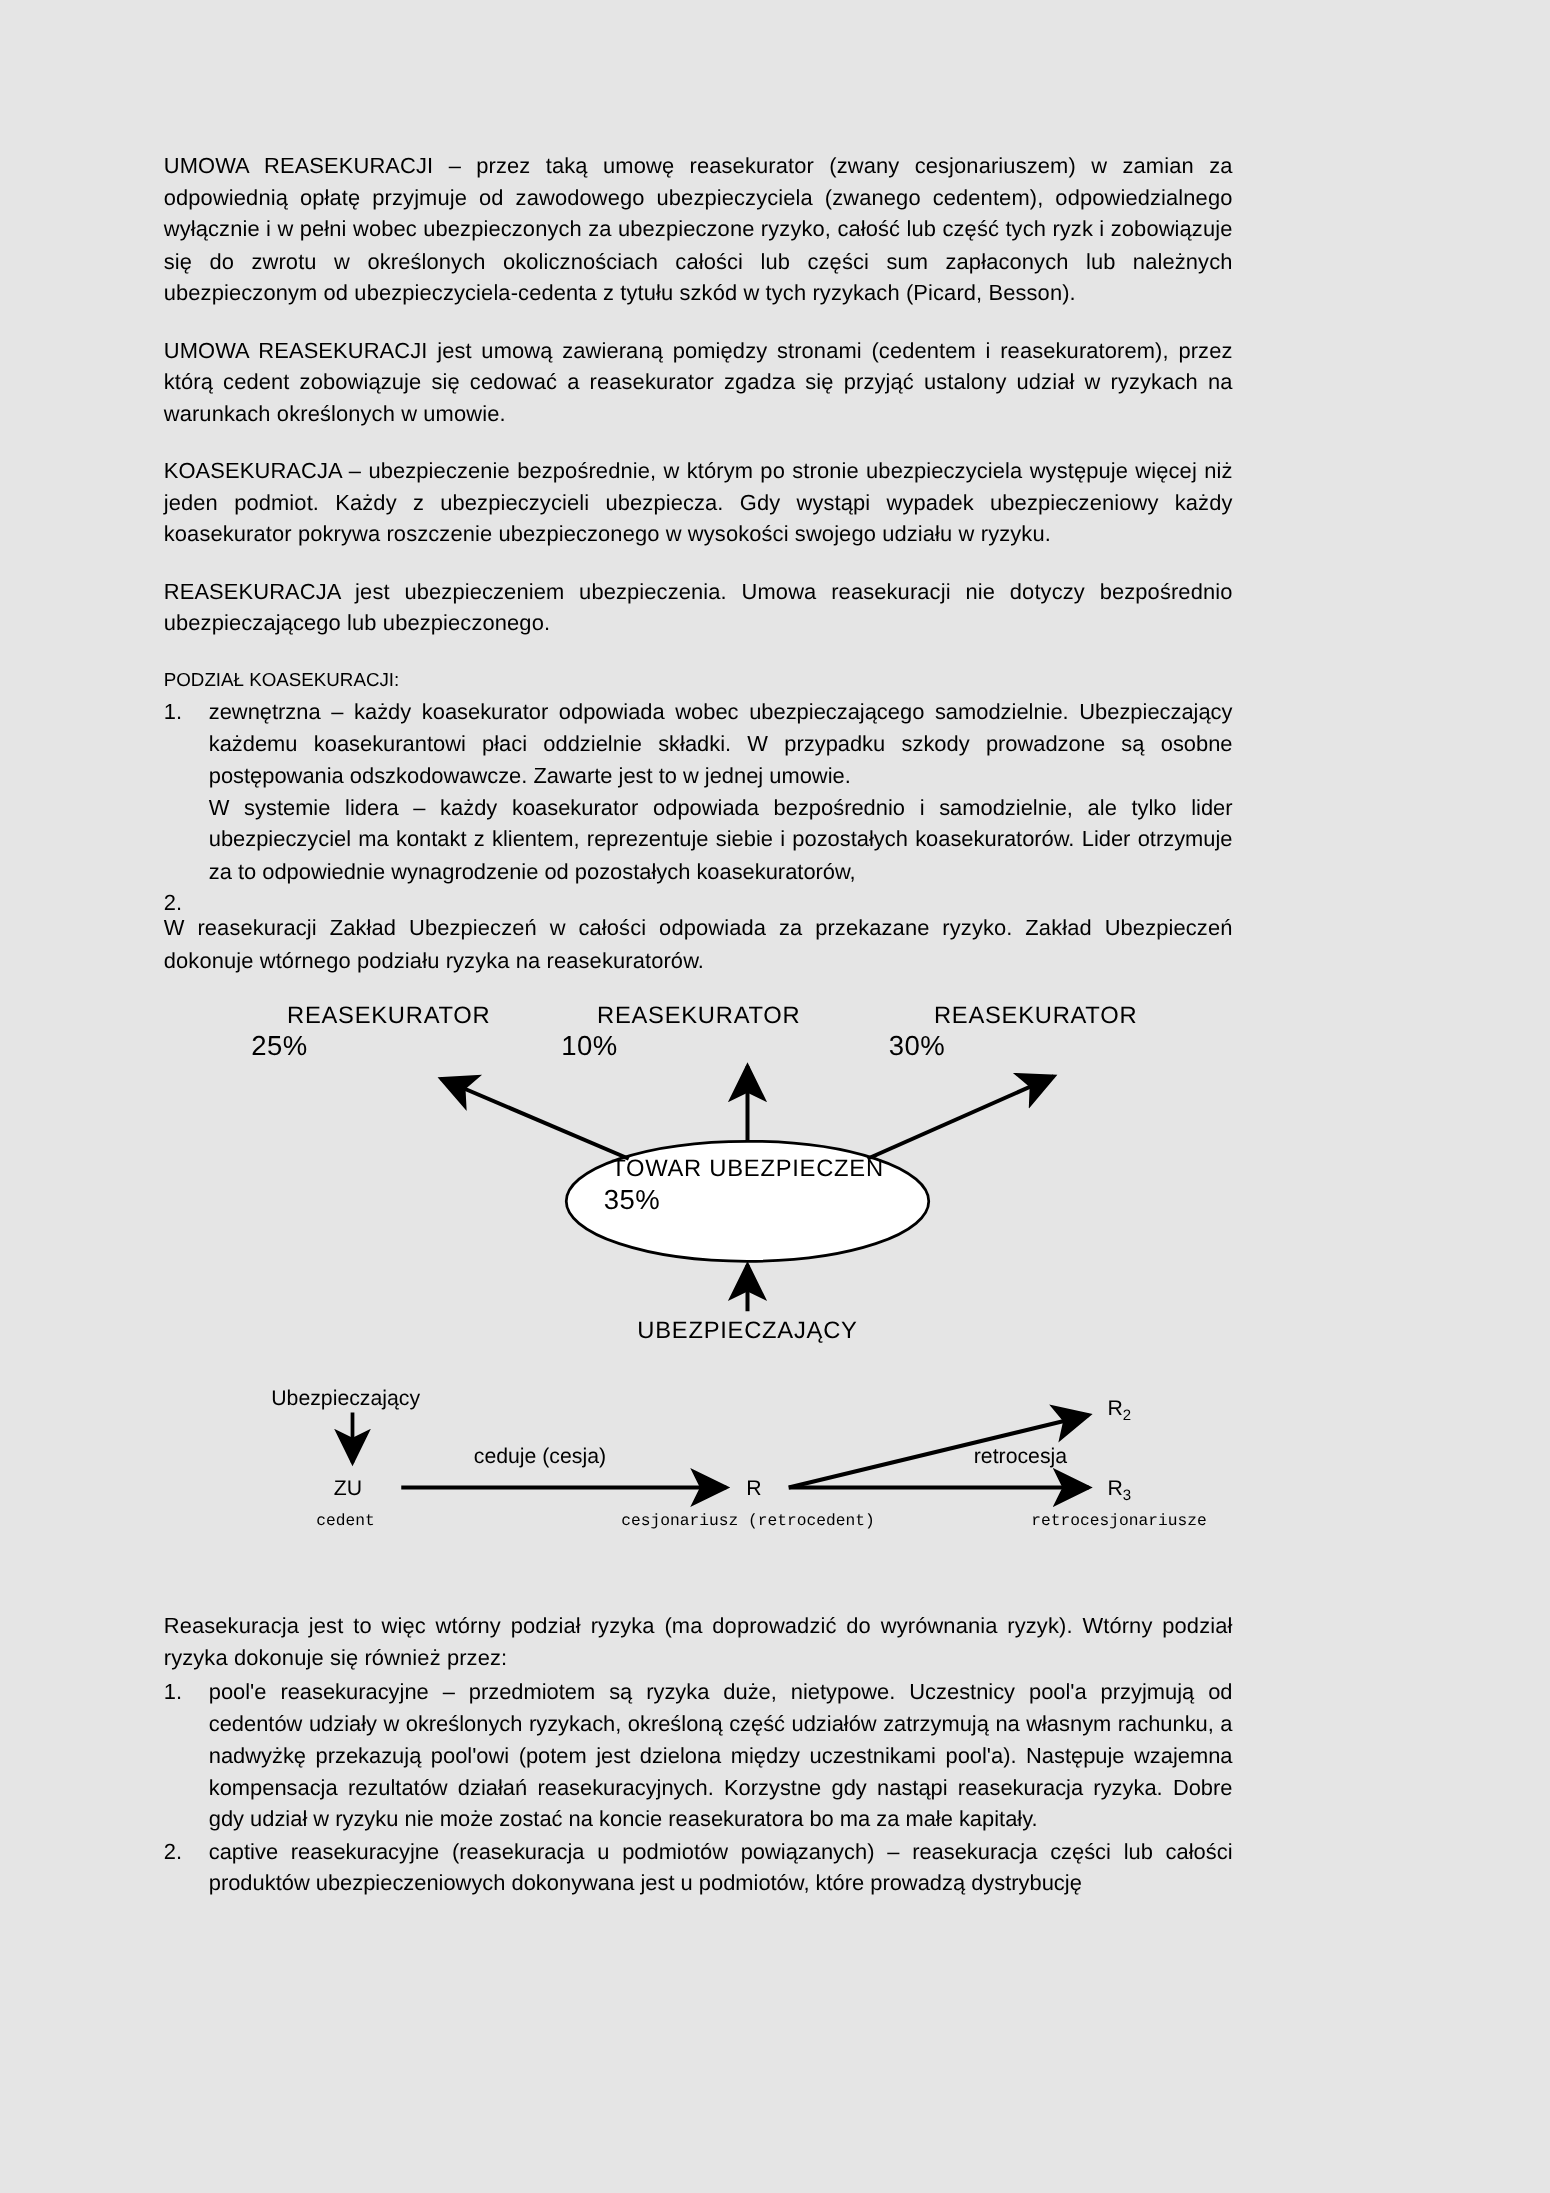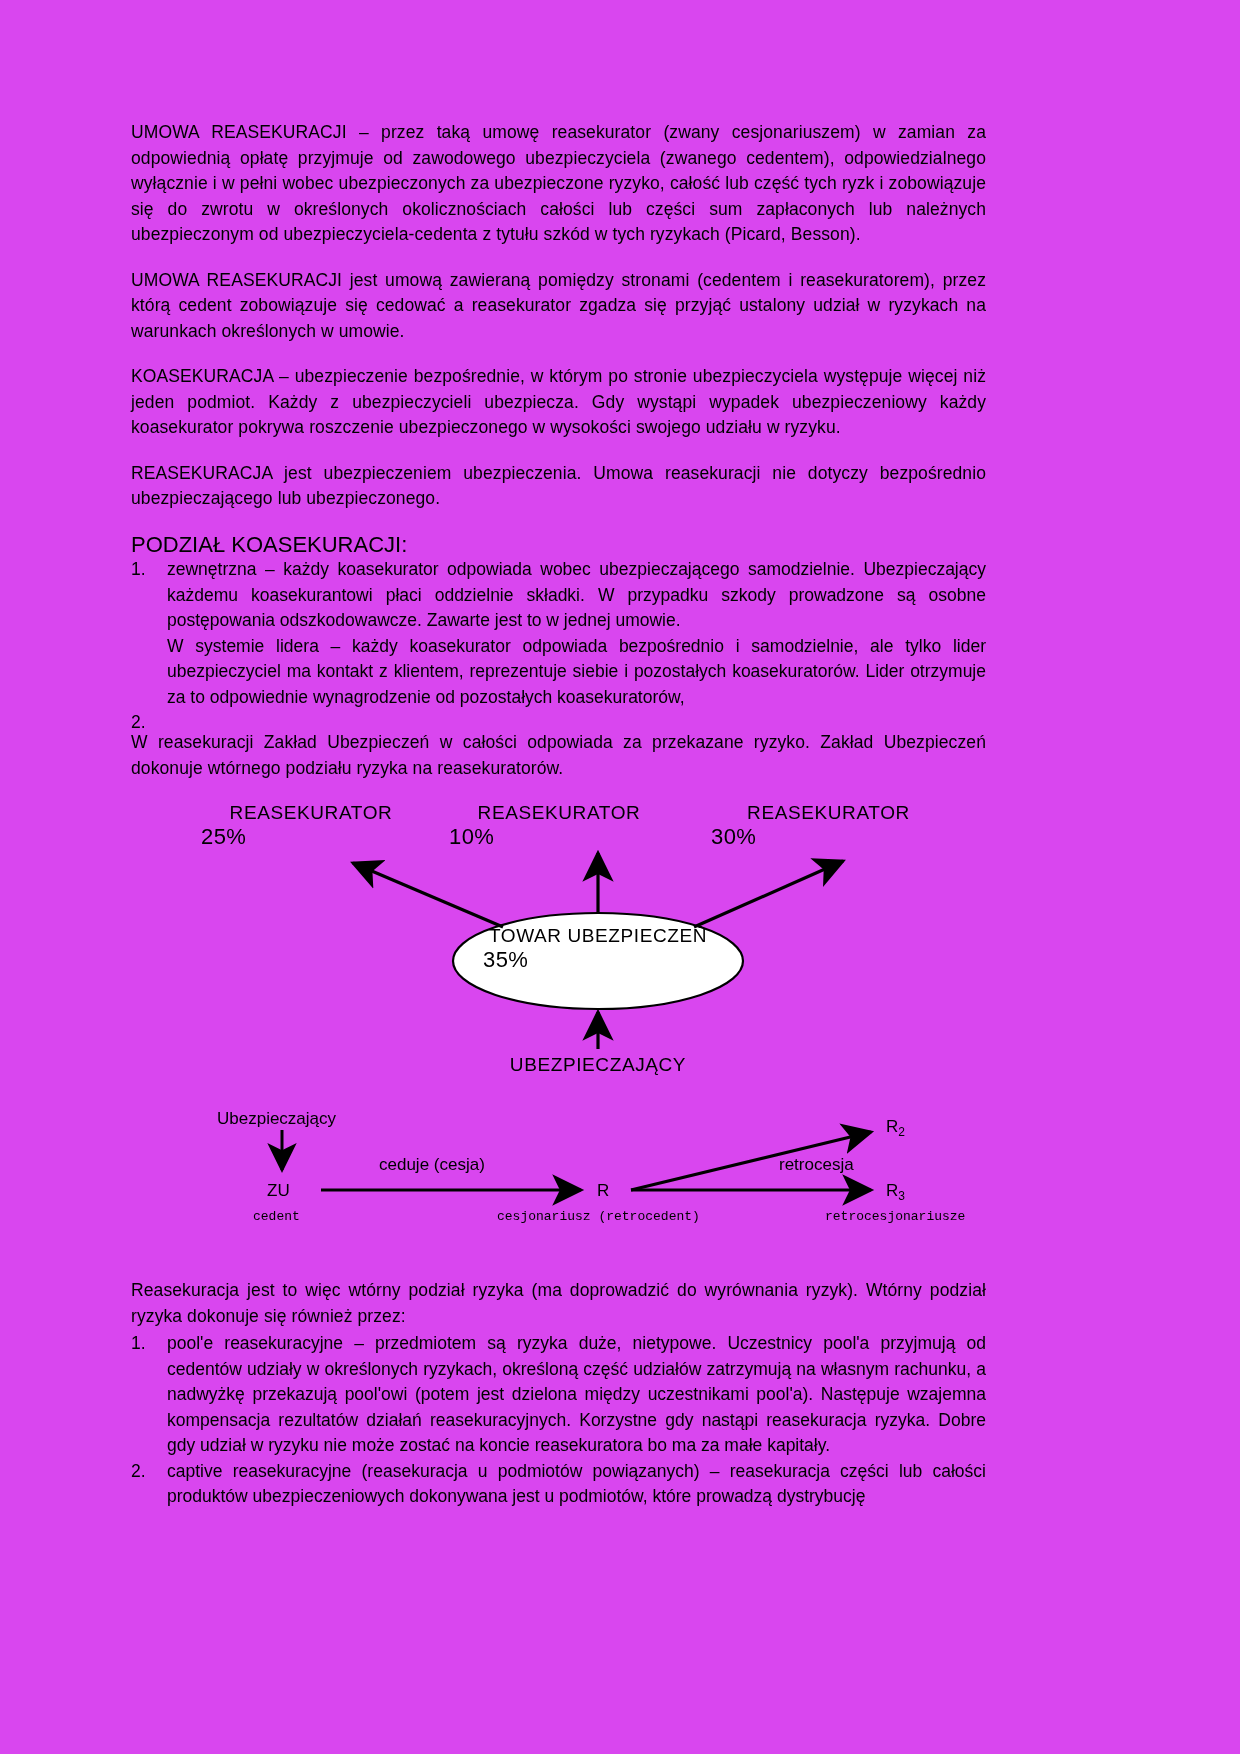--- a/index.html
+++ b/index.html
@@ -14,38 +14,38 @@
     color: #000000;
     overflow: hidden;
     position: relative;
   }
   .page {
     position: absolute;
     left: 0;
     top: 0;
     width: 1240px;
     height: 1754px;
-    background: #d946ef;
+    background: #e5e5e5;
   }
   .content {
     position: absolute;
     left: 131px;
     top: 120px;
     width: 855px;
   }
   p.para {
     margin: 0 0 20px 0;
     font-size: 17.5px;
     line-height: 25.5px;
     text-align: justify;
     letter-spacing: 0.1px;
   }
   .heading-line {
     margin: 0;
-    font-size: 22px;
+    font-size: 15px;
     line-height: 25.5px;
   }
   ol.numlist {
     margin: 0 0 20px 0;
     padding: 0;
     list-style: none;
     counter-reset: nl;
   }
   ol.numlist > li {
     position: relative;
@@ -216,21 +216,21 @@
       <div class="d2-text" style="left:755px; top:8px;">
         <span>R</span><span class="sub-idx">2</span>
       </div>
 
       <div class="d2-text" style="left:755px; top:72px;text-align:right;">
         <span>R</span><span class="sub-idx">3</span>
       </div>
       <div class="d2-text sub" style="left:694px; top:98px;">retrocesjonariusze</div>
     </div>
 
-    <p class="para" style="margin-top:30px; margin-bottom:2px;">Reasekuracja jest to więc wtórny podział ryzyka (ma doprowadzić do wyrównania ryzyk). Wtórny podział ryzyka dokonuje się również przez:</p>
+    <p class="para" style="margin-top:40px; margin-bottom:2px;">Reasekuracja jest to więc wtórny podział ryzyka (ma doprowadzić do wyrównania ryzyk). Wtórny podział ryzyka dokonuje się również przez:</p>
 
     <ol class="numlist">
       <li>
         <span class="num">1.</span>
         <span>pool'e reasekuracyjne – przedmiotem są ryzyka duże, nietypowe. Uczestnicy pool'a przyjmują od cedentów udziały w określonych ryzykach, określoną część udziałów zatrzymują na własnym rachunku, a nadwyżkę przekazują pool'owi (potem jest dzielona między uczestnikami pool'a). Następuje wzajemna kompensacja rezultatów działań reasekuracyjnych. Korzystne gdy nastąpi reasekuracja ryzyka. Dobre gdy udział w ryzyku nie może zostać na koncie reasekuratora bo ma za małe kapitały.</span>
       </li>
       <li>
         <span class="num">2.</span>
         <span>captive reasekuracyjne (reasekuracja u podmiotów powiązanych) – reasekuracja części lub całości produktów ubezpieczeniowych dokonywana jest u podmiotów, które prowadzą dystrybucję</span>
       </li>

